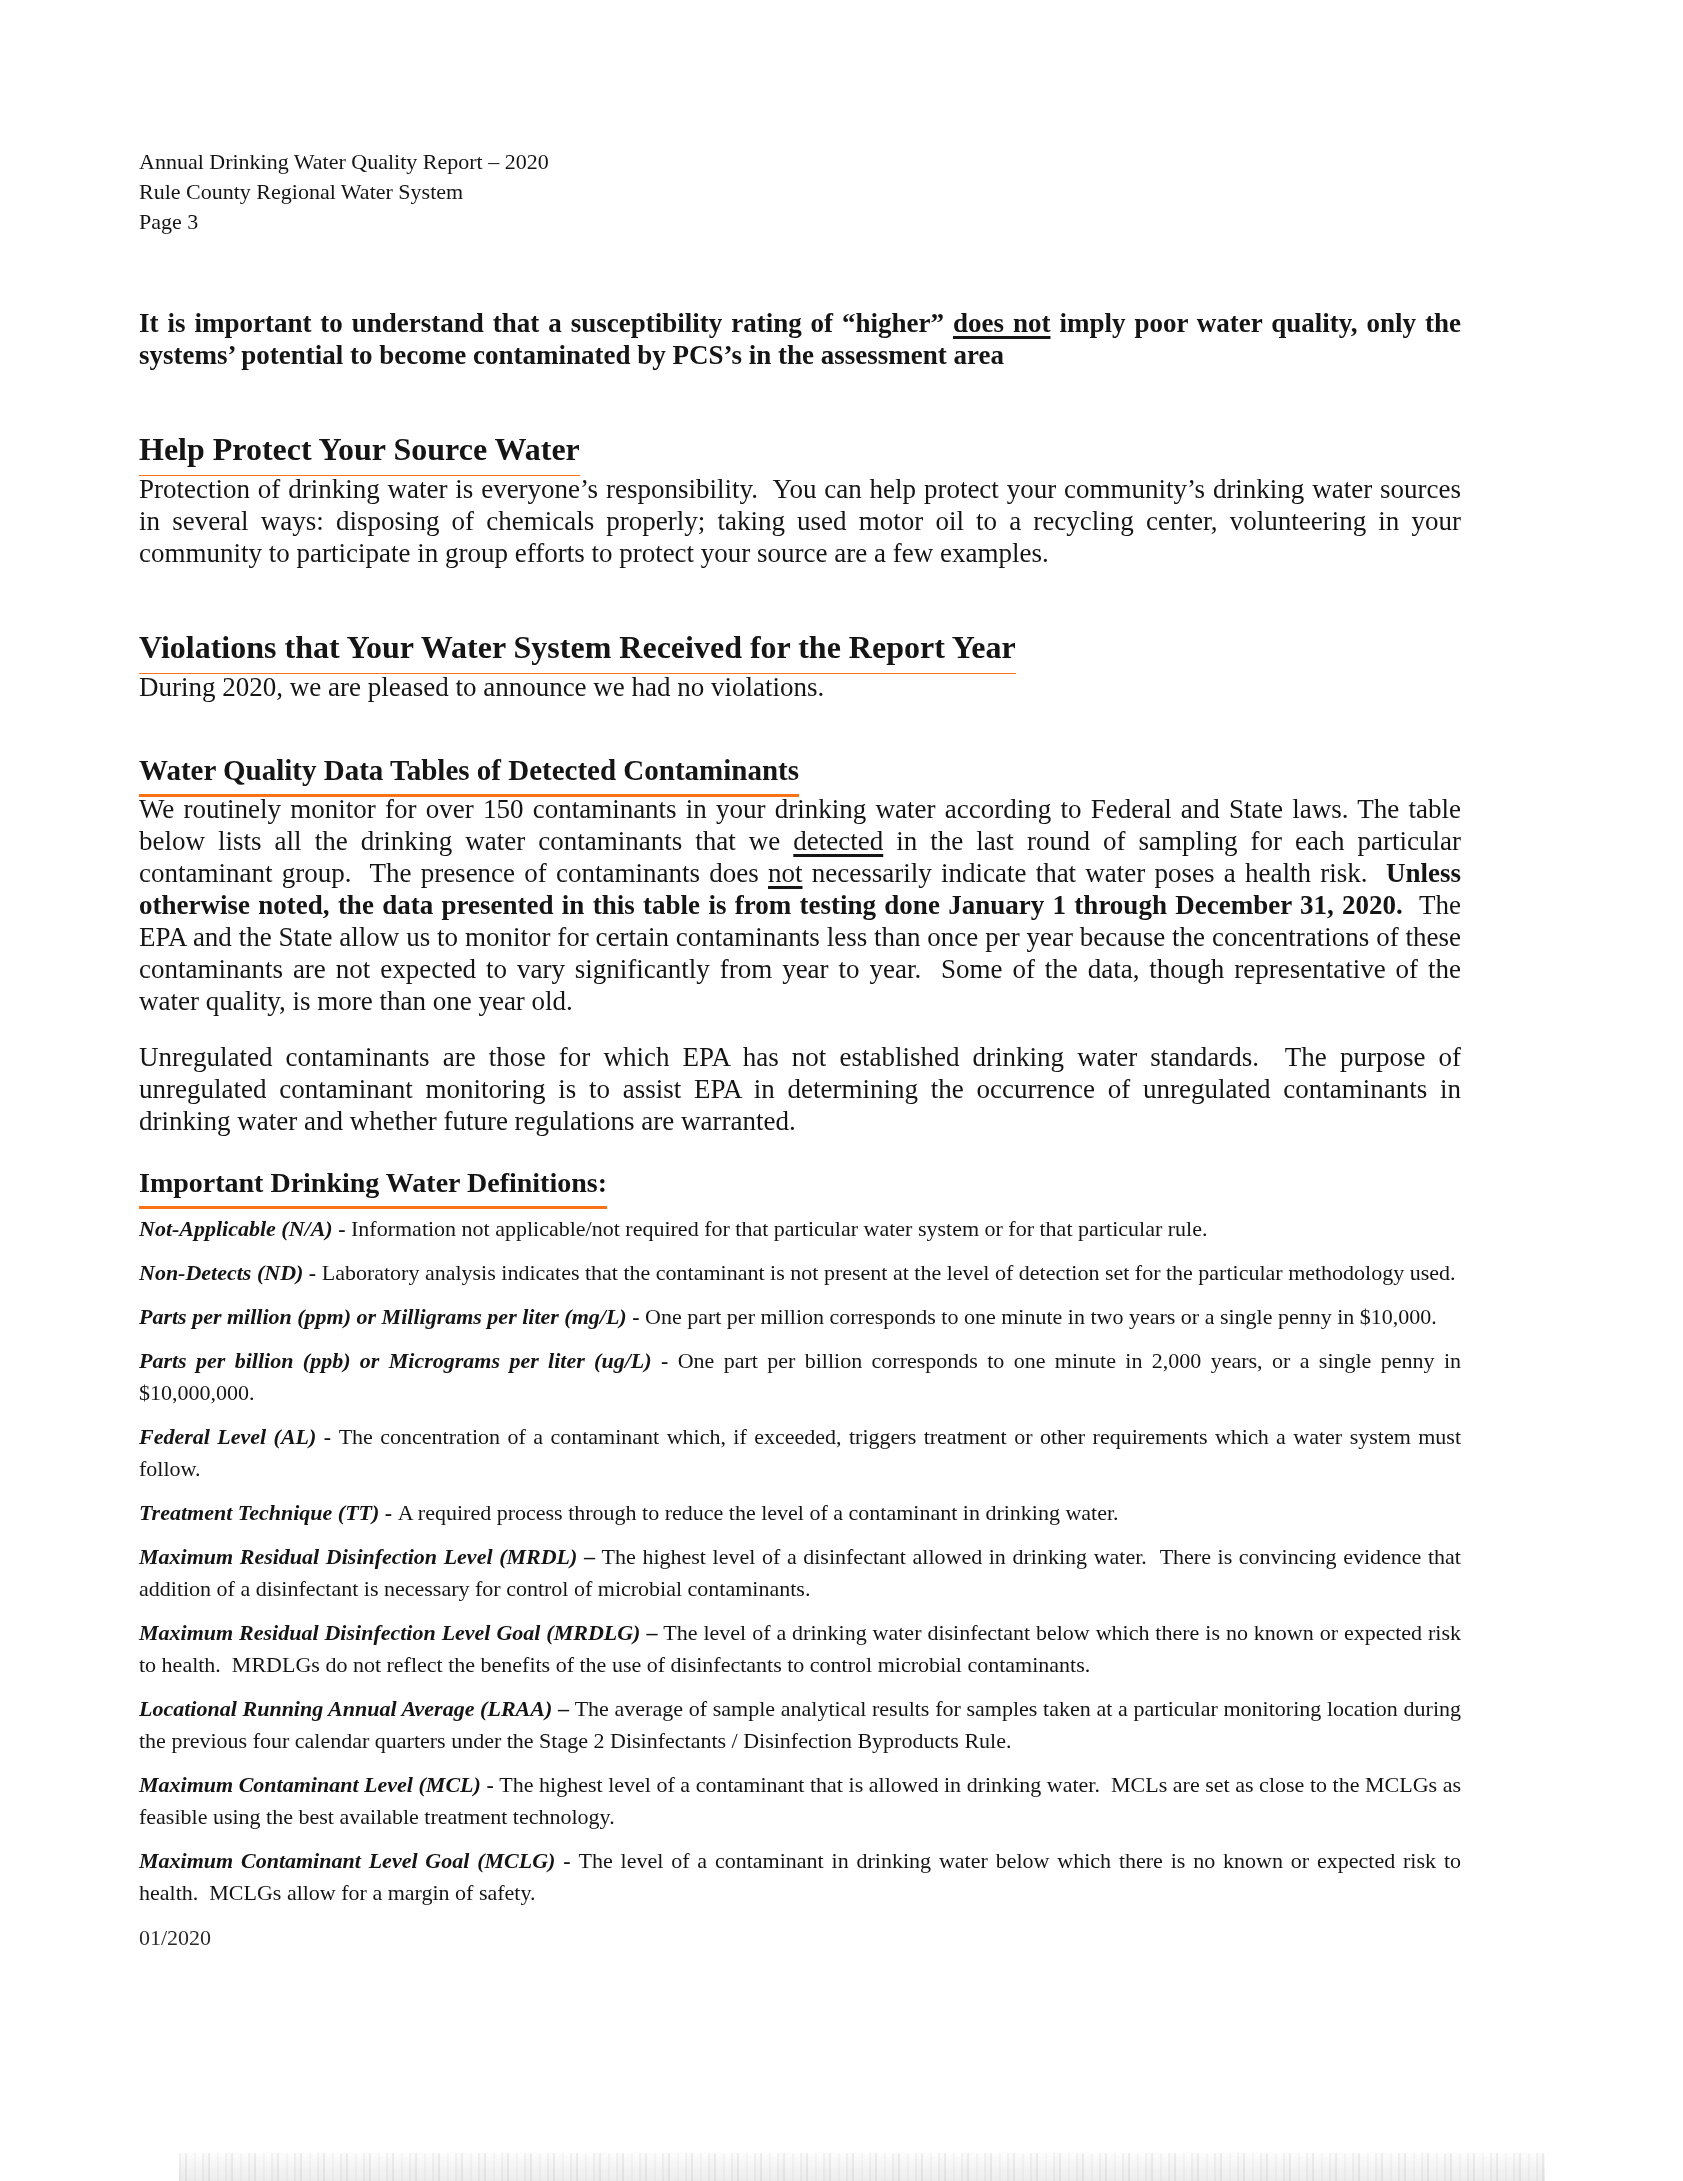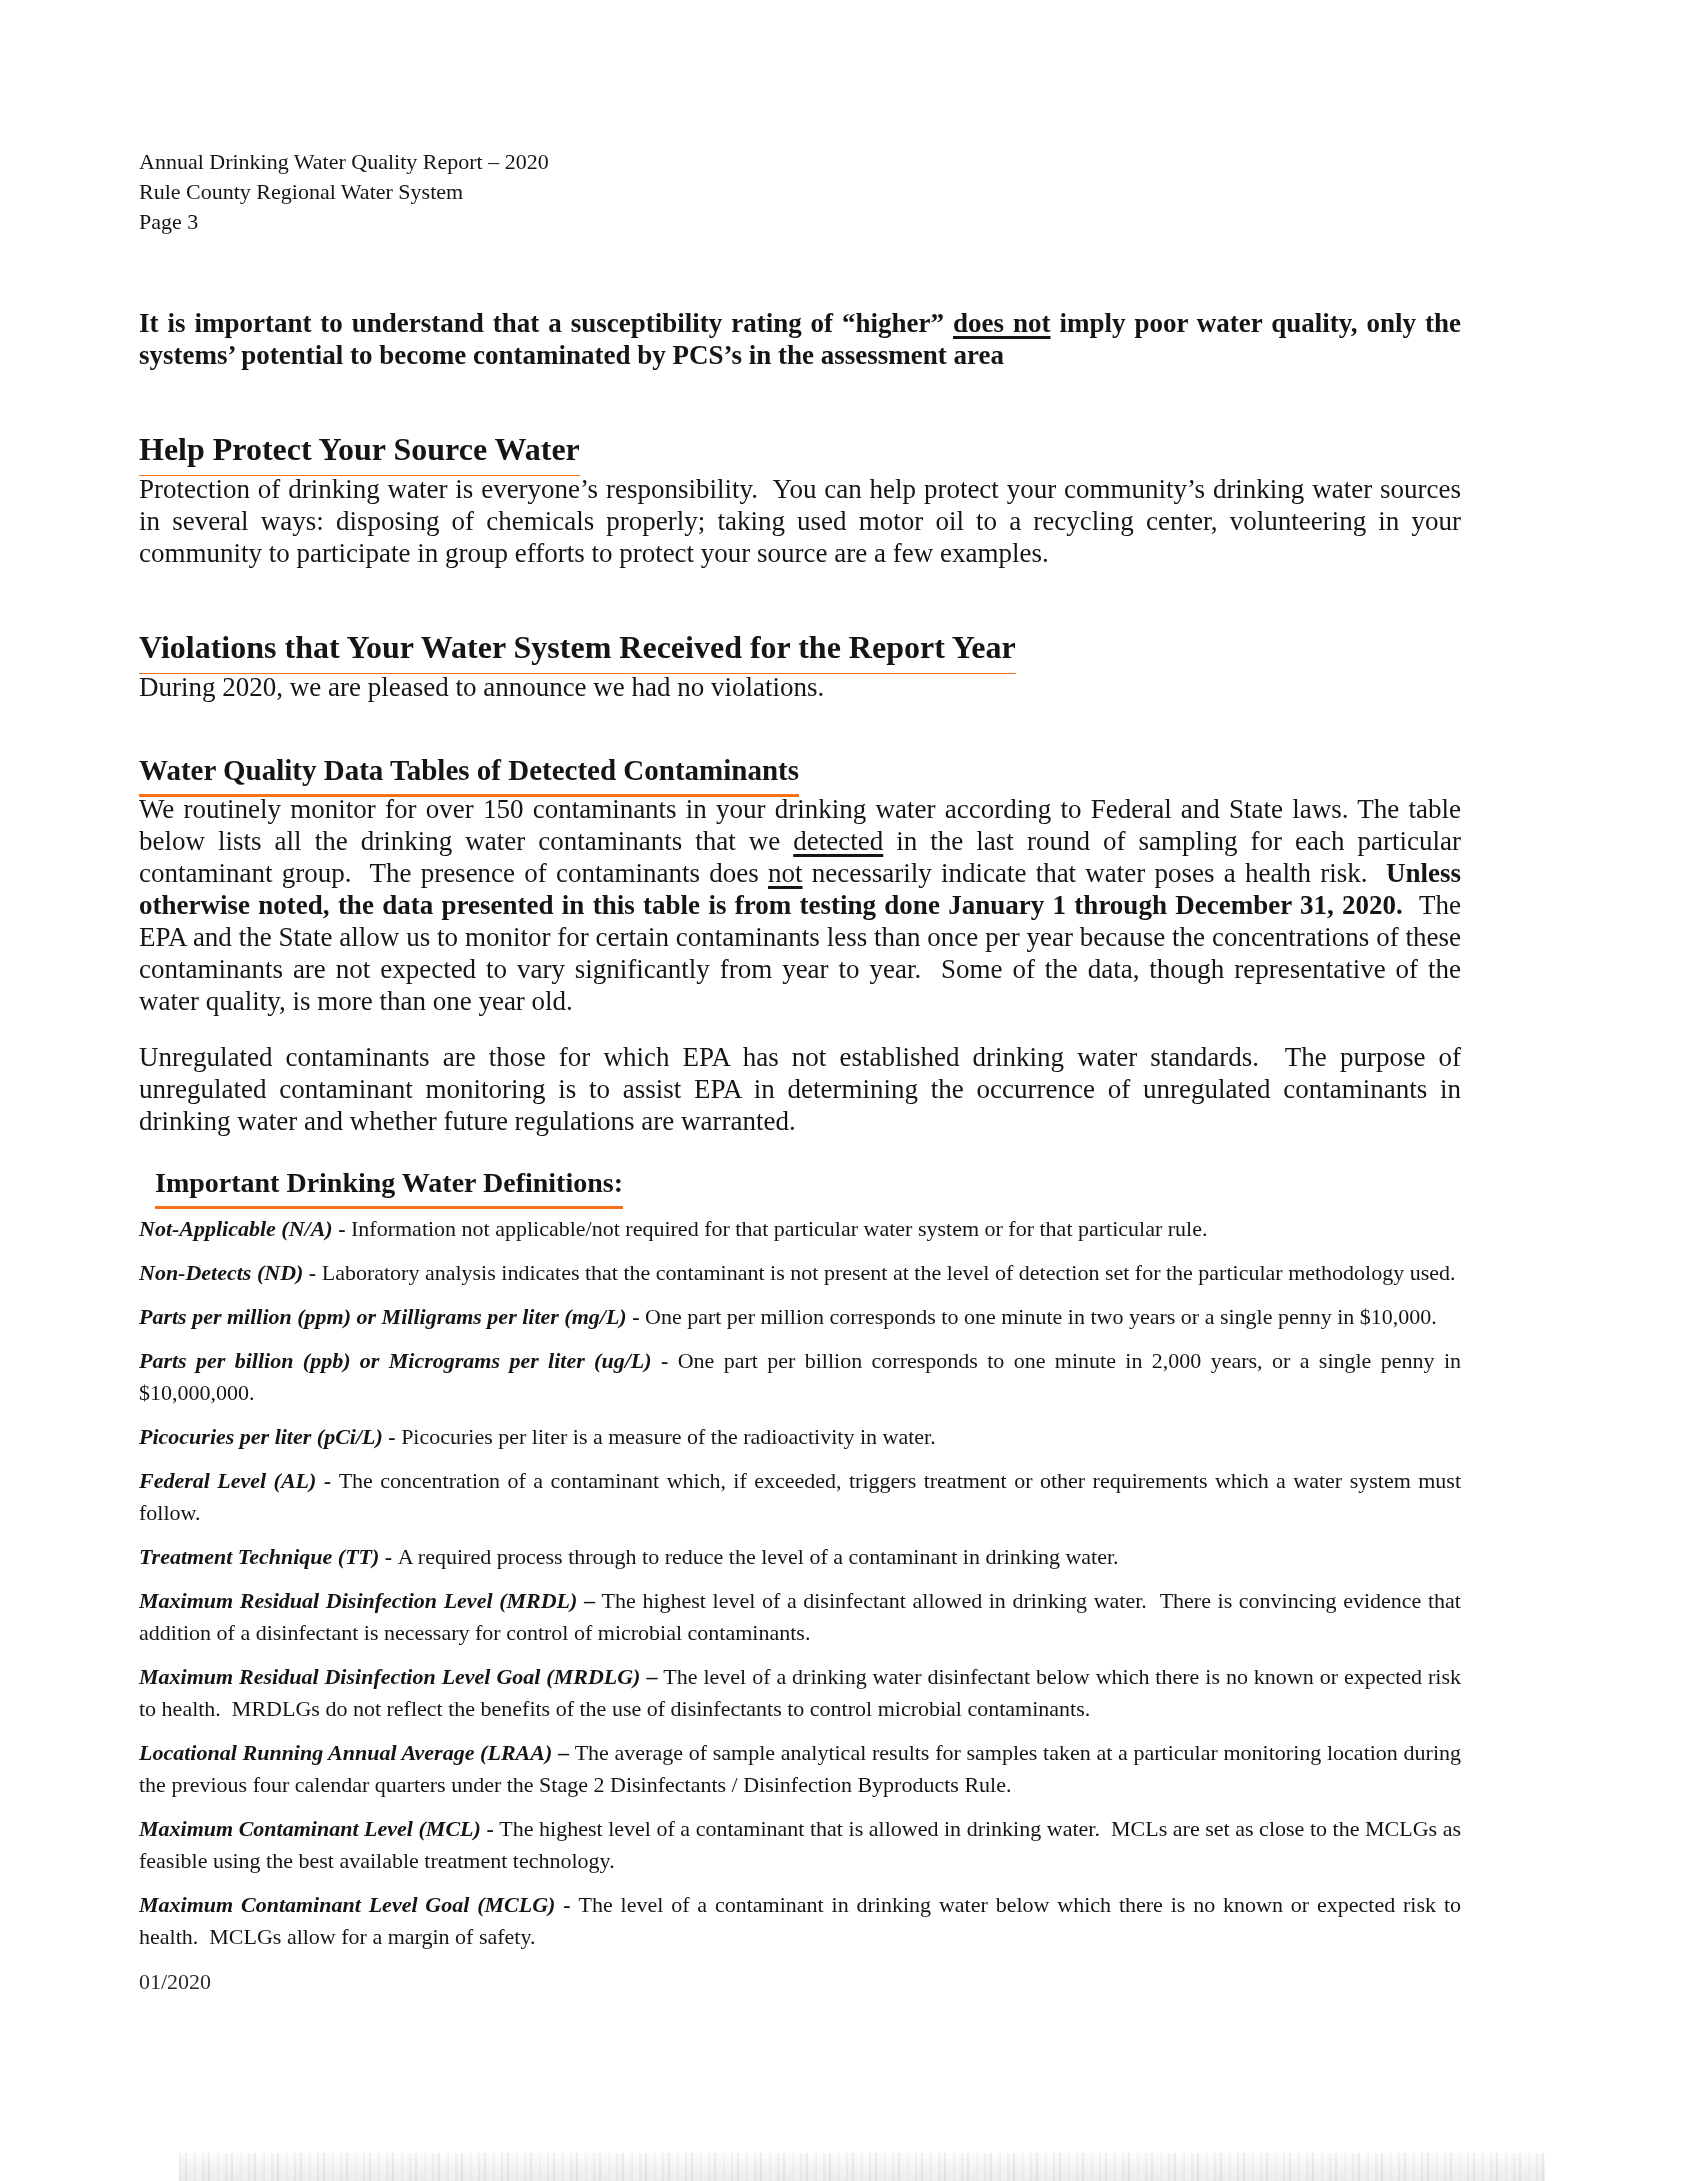--- a/index.html
+++ b/index.html
@@ -48,21 +48,20 @@
     margin-top: 48px;
     font-size: 29px;
     line-height: 38px;
     font-weight: bold;
   }
   .heading-sm {
     margin-top: 28px;
     font-size: 28px;
     line-height: 36px;
     font-weight: bold;
-    margin-left: 16px;
   }
   .heading-underline {
     border-bottom: 1px solid #f97316;
     padding-bottom: 8px;
   }
   .heading-md .heading-underline,
   .heading-sm .heading-underline {
     border-bottom-width: 3px;
   }
   .after-heading { margin-top: 4px; }
@@ -133,21 +132,20 @@
   <div class="definitions-list">
 
       <p class="definition-item"><span class="def-term">Not-Applicable (N/A)</span><span class="def-sep"> - </span><span class="def-body">Information not applicable/not required for that particular water system or for that particular rule.</span></p>
 
       <p class="definition-item"><span class="def-term">Non-Detects (ND)</span><span class="def-sep"> - </span><span class="def-body">Laboratory analysis indicates that the contaminant is not present at the level of detection set for the particular methodology used.</span></p>
 
       <p class="definition-item"><span class="def-term">Parts per million (ppm) or Milligrams per liter (mg/L)</span><span class="def-sep"> - </span><span class="def-body">One part per million corresponds to one minute in two years or a single penny in $10,000.</span></p>
 
       <p class="definition-item"><span class="def-term">Parts per billion (ppb) or Micrograms per liter (ug/L)</span><span class="def-sep"> - </span><span class="def-body">One part per billion corresponds to one minute in 2,000 years, or a single penny in $10,000,000.</span></p>
 
-      <p class="definition-item"><span class="def-term">Picocuries per liter (pCi/L)</span><span class="def-sep"> - </span><span class="def-body">Picocuries per liter is a measure of the radioactivity in water.</span></p>
 
       <p class="definition-item"><span class="def-term">Federal Level (AL)</span><span class="def-sep"> - </span><span class="def-body">The concentration of a contaminant which, if exceeded, triggers treatment or other requirements which a water system must follow.</span></p>
 
       <p class="definition-item"><span class="def-term">Treatment Technique (TT)</span><span class="def-sep"> - </span><span class="def-body">A required process through to reduce the level of a contaminant in drinking water.</span></p>
 
       <p class="definition-item"><span class="def-term">Maximum Residual Disinfection Level (MRDL)</span><span class="def-sep"> – </span><span class="def-body">The highest level of a disinfectant allowed in drinking water.  There is convincing evidence that addition of a disinfectant is necessary for control of microbial contaminants.</span></p>
 
       <p class="definition-item"><span class="def-term">Maximum Residual Disinfection Level Goal (MRDLG)</span><span class="def-sep"> – </span><span class="def-body">The level of a drinking water disinfectant below which there is no known or expected risk to health.  MRDLGs do not reflect the benefits of the use of disinfectants to control microbial contaminants.</span></p>
 
       <p class="definition-item"><span class="def-term">Locational Running Annual Average (LRAA)</span><span class="def-sep"> – </span><span class="def-body">The average of sample analytical results for samples taken at a particular monitoring location during the previous four calendar quarters under the Stage 2 Disinfectants / Disinfection Byproducts Rule.</span></p>

